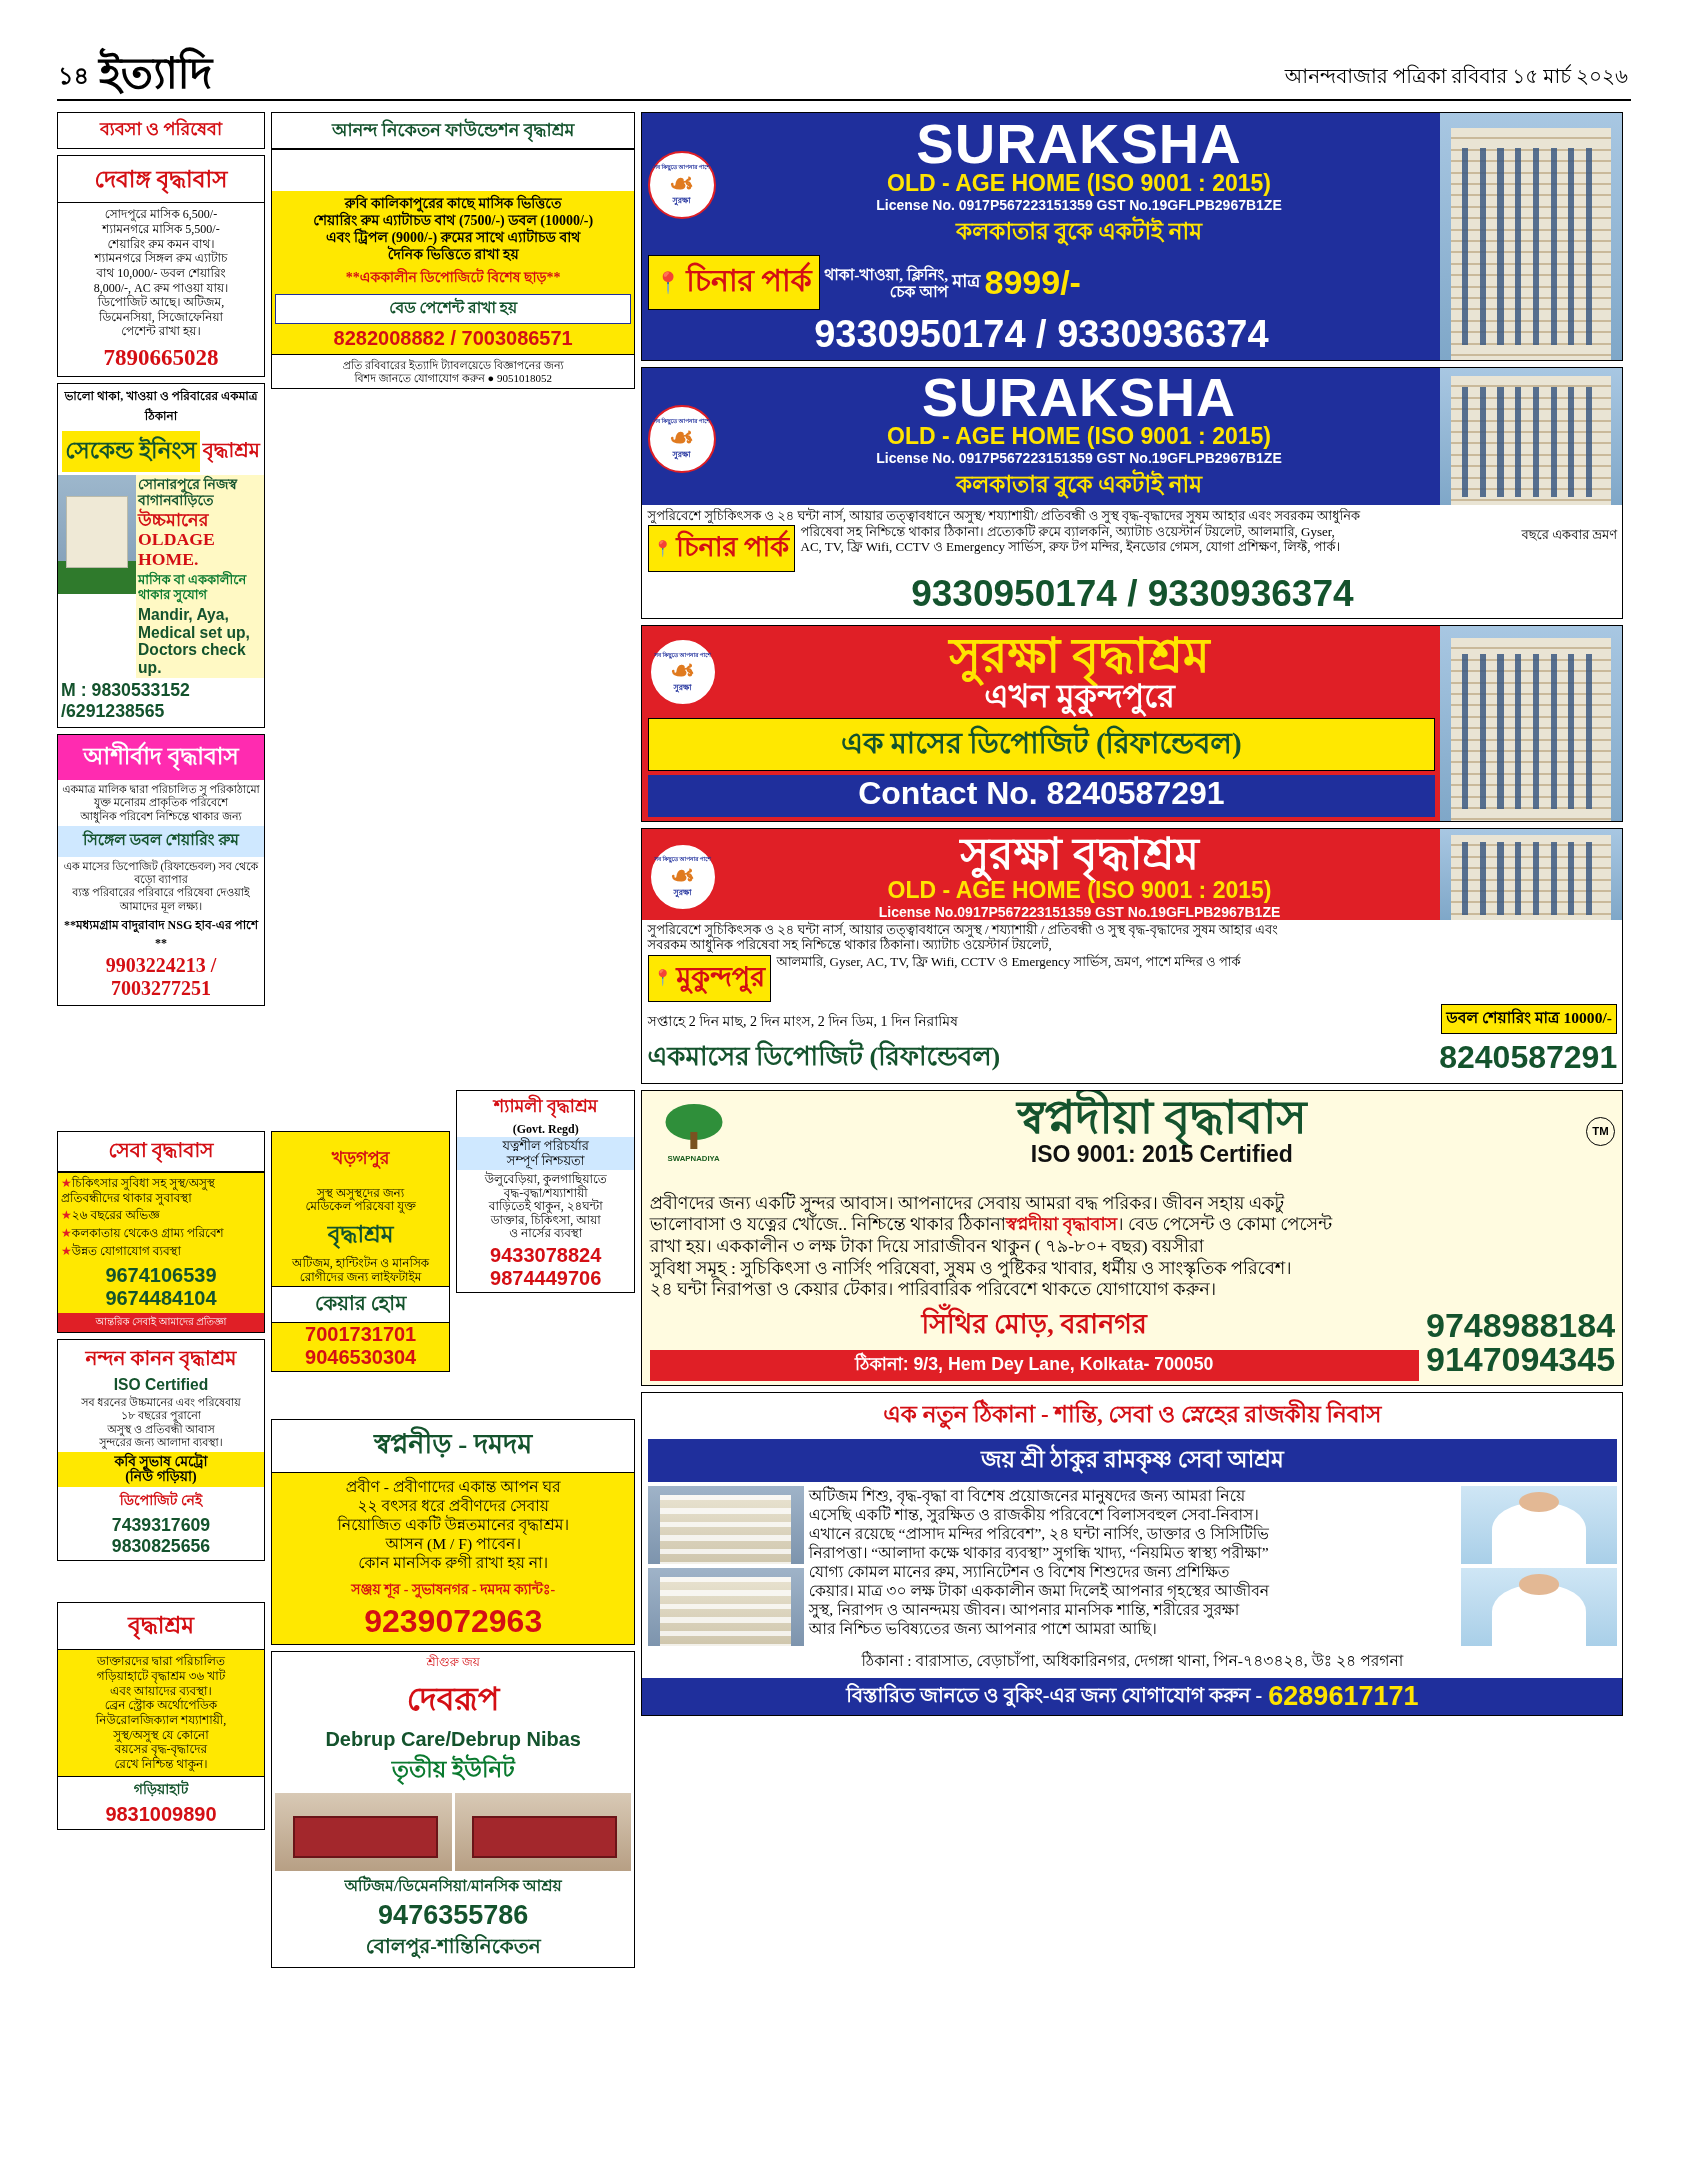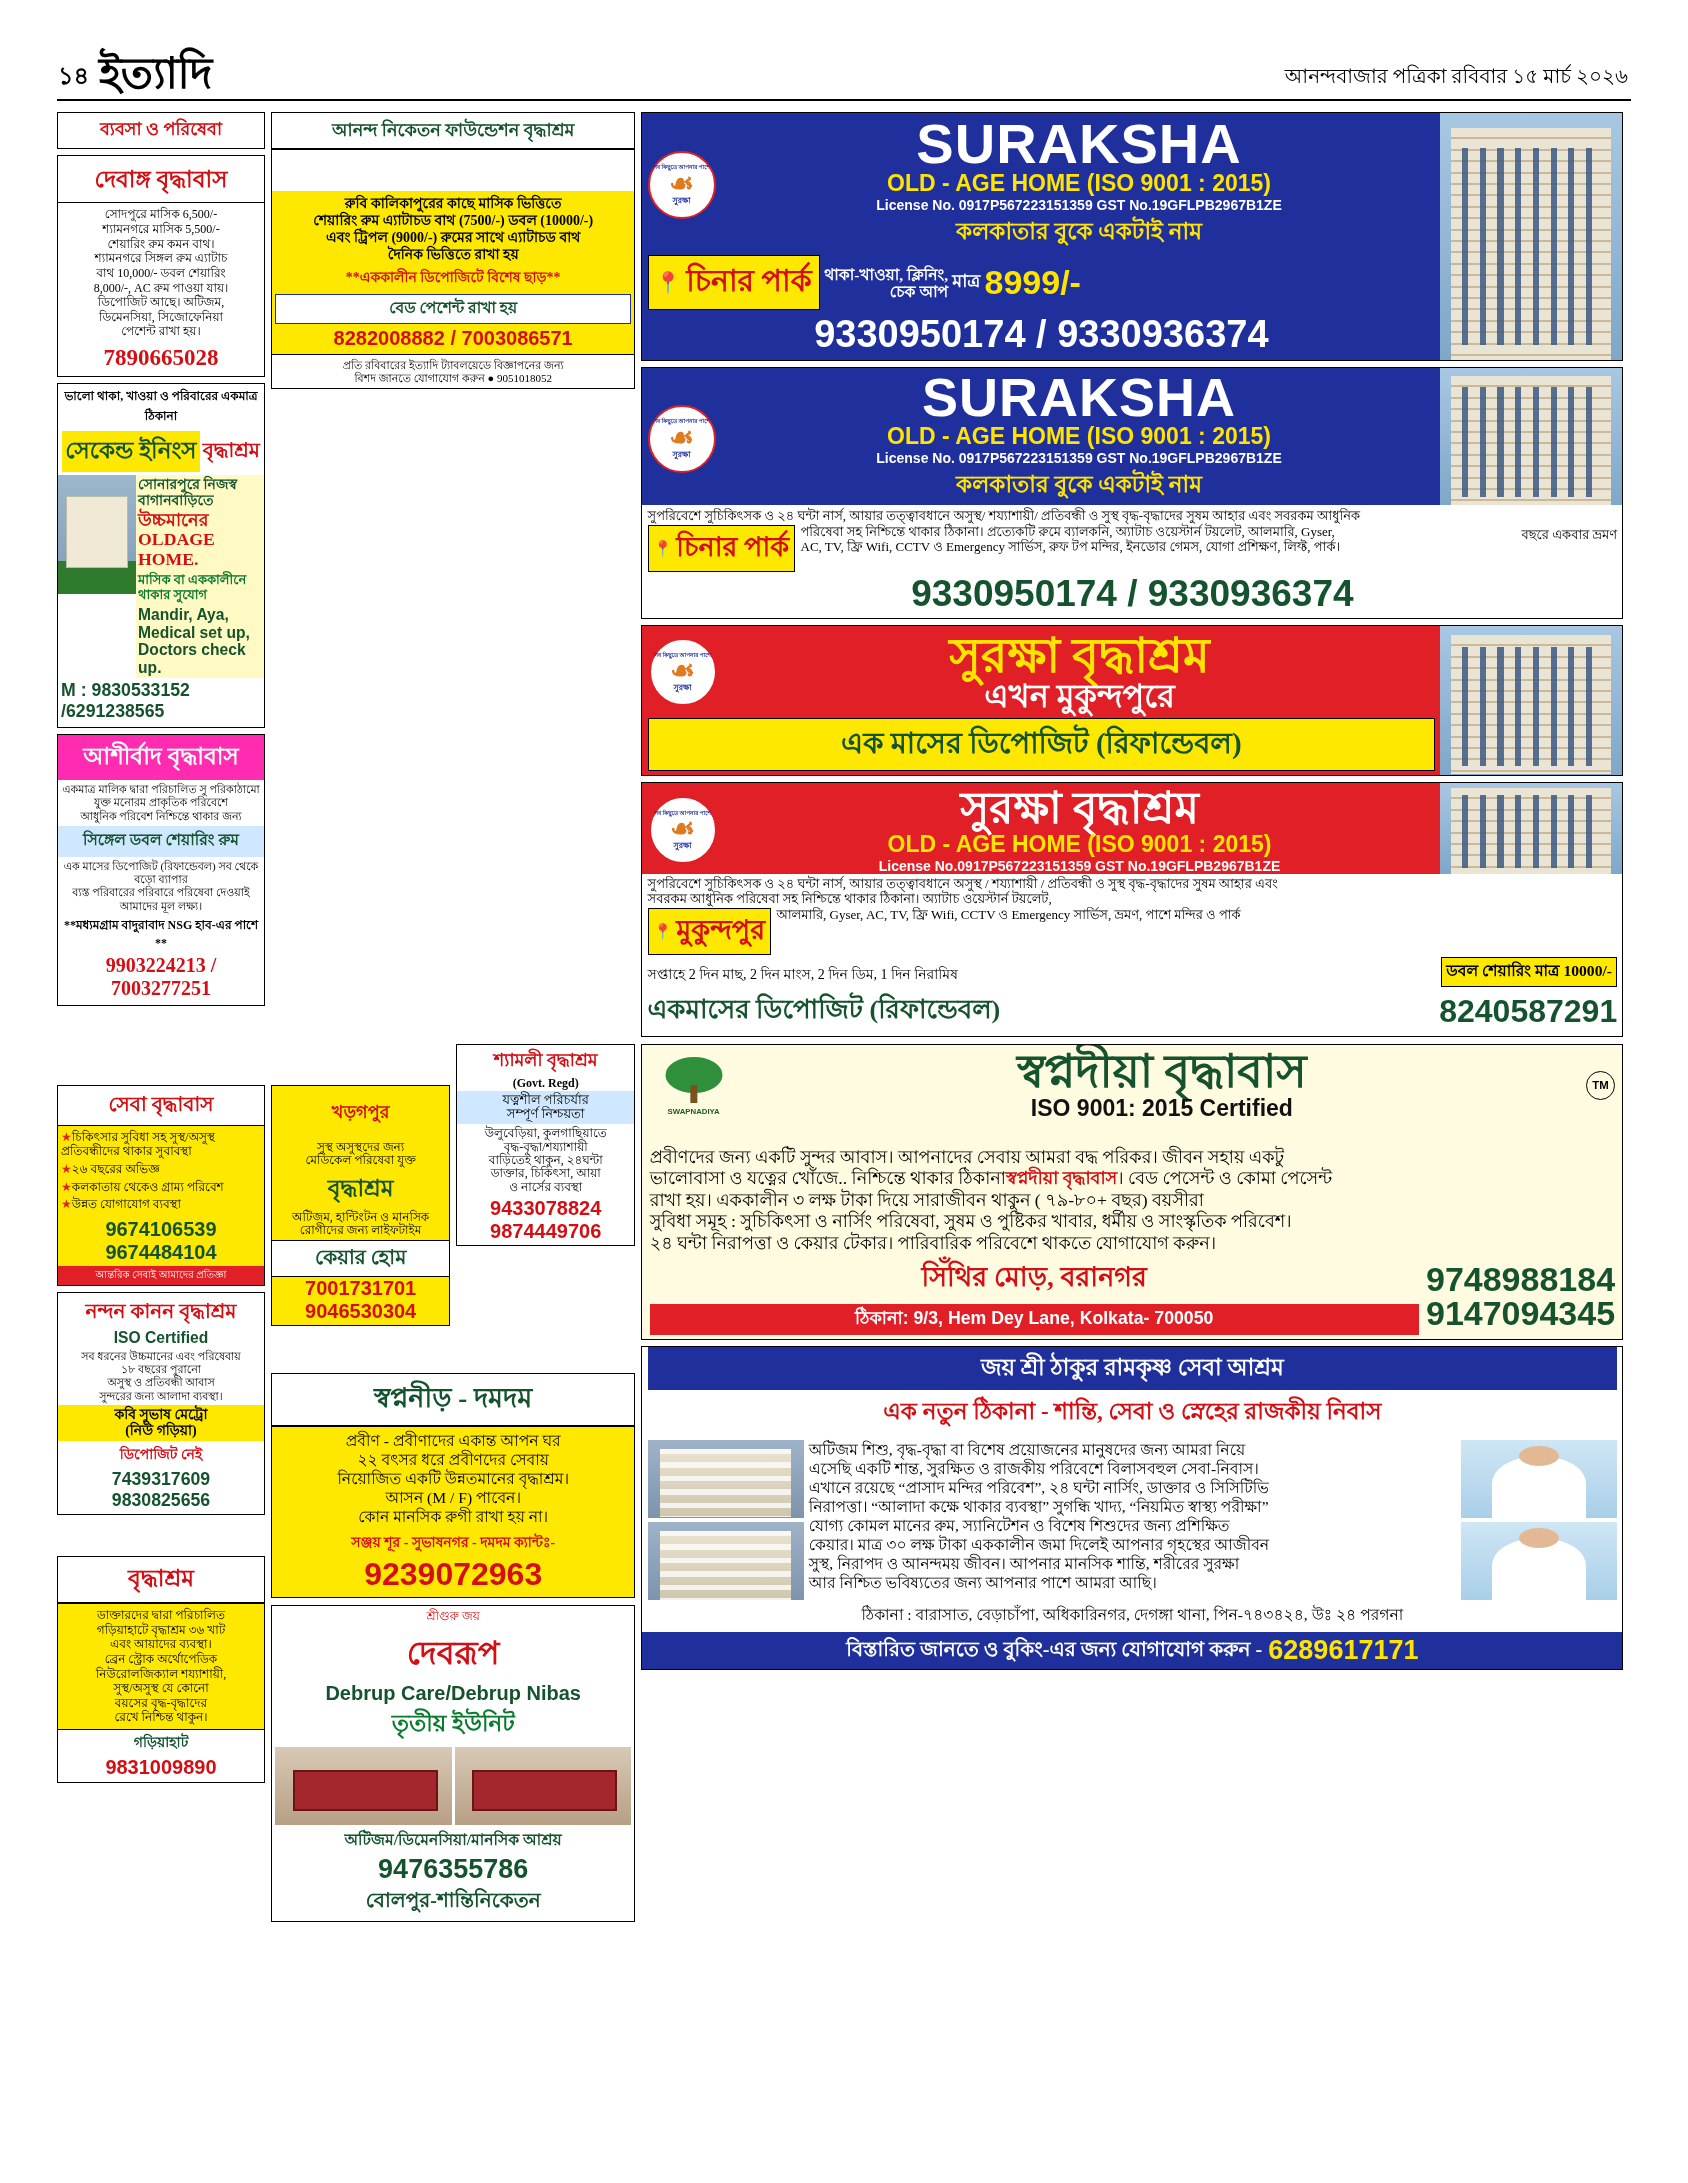--- a/index.html
+++ b/index.html
@@ -301,20 +301,21 @@
                   <div class="cap">সুরক্ষা</div>
                 </div>
                 <div style="flex:1;text-align:center;">
                   <div class="bn b yellow" style="font-size:48px;line-height:1;">সুরক্ষা বৃদ্ধাশ্রম</div>
                   <div class="bn b white" style="font-size:32px;line-height:1.05;">এখন মুকুন্দপুরে</div>
                 </div>
               </div>
               <div class="bg-yellow" style="margin:5.2px 5.2px 3.1px;border:1.6px solid #000;padding:1px 3.1px;">
                 <div class="bn b center blue" style="font-size:29px;">এক মাসের ডিপোজিট (রিফান্ডেবল)</div>
               </div>
+              <div class="b center white" style="font-size:32px;padding:0 0 5.2px;background:#1f2f9c;margin:0 5.2px 4.2px;">Contact No. 8240587291</div>
             </div>
             <div style="width:182px;">
                 <div class="tower"></div>
               </div>
           </div>
         </div>
 
         <div class="ad" style="background:#e01f26;">
           <div style="display:flex;">
             <div style="flex:1;">
@@ -492,22 +493,22 @@
               <div class="b t20 center" style="background:#e01f26;color:#fff;padding:1px 3.1px;margin-top:2.1px;">ঠিকানা: 9/3, Hem Dey Lane, Kolkata- 700050</div>
             </div>
             <div style="flex:0 0 auto;text-align:right;">
               <div class="b blue" style="font-size:34px;line-height:1;">9748988184</div>
               <div class="b blue" style="font-size:34px;line-height:1;">9147094345</div>
             </div>
           </div>
         </div>
 
         <div class="ad bg-white">
+          <div class="bn b center t26 red" style="padding:3.1px 1px;">এক নতুন ঠিকানা - শান্তি, সেবা ও স্নেহের রাজকীয় নিবাস</div>
           <div class="bn b center t26 white" style="background:#1f2f9c;padding:2.1px 1px;margin:0 5.2px;">জয় শ্রী ঠাকুর রামকৃষ্ণ সেবা আশ্রম</div>
-          <div class="bn b center t26 red" style="padding:3.1px 1px;">এক নতুন ঠিকানা - শান্তি, সেবা ও স্নেহের রাজকীয় নিবাস</div>
           <div style="display:flex;gap:5.2px;padding:4.2px 5.2px 2.1px;align-items:flex-start;">
             <div style="width:156px;">
               <div class="photo bld" style="height:78px;margin-bottom:4.2px;"></div>
               <div class="photo bld" style="height:78px;"></div>
             </div>
             <div class="bn t18 lh12" style="flex:1;white-space:pre-line;text-align:justify;">অটিজম শিশু, বৃদ্ধ-বৃদ্ধা বা বিশেষ প্রয়োজনের মানুষদের জন্য আমরা নিয়ে
 এসেছি একটি শান্ত, সুরক্ষিত ও রাজকীয় পরিবেশে বিলাসবহুল সেবা-নিবাস।
 এখানে রয়েছে “প্রাসাদ মন্দির পরিবেশ”, ২৪ ঘন্টা নার্সিং, ডাক্তার ও সিসিটিভি
 নিরাপত্তা। “আলাদা কক্ষে থাকার ব্যবস্থা” সুগন্ধি খাদ্য, “নিয়মিত স্বাস্থ্য পরীক্ষা”
 যোগ্য কোমল মানের রুম, স্যানিটেশন ও বিশেষ শিশুদের জন্য প্রশিক্ষিত

